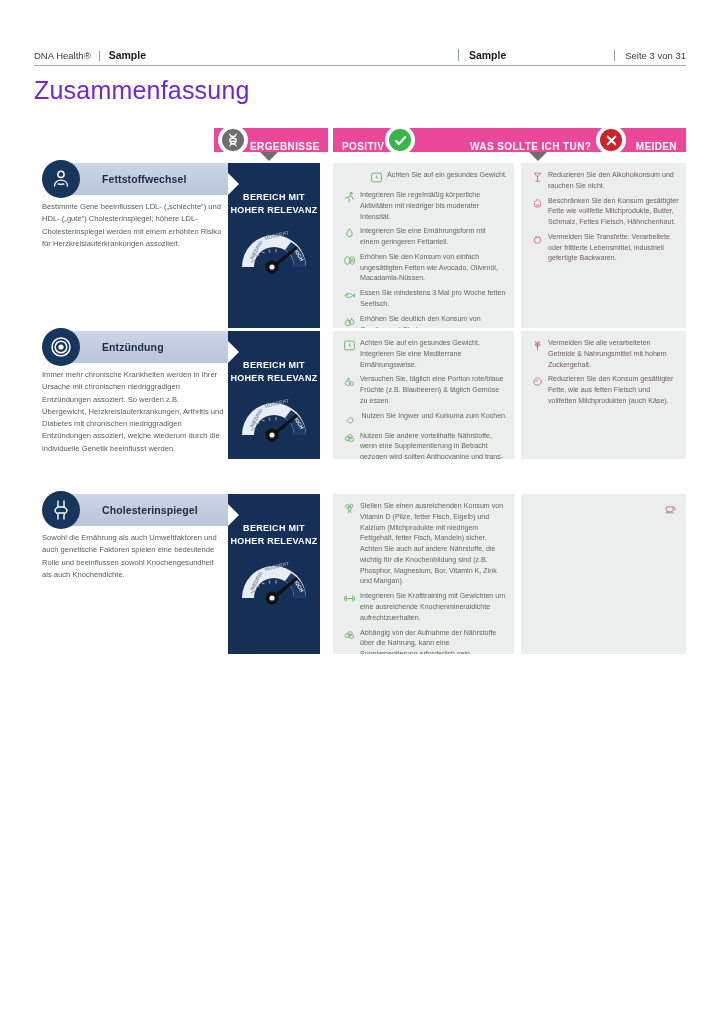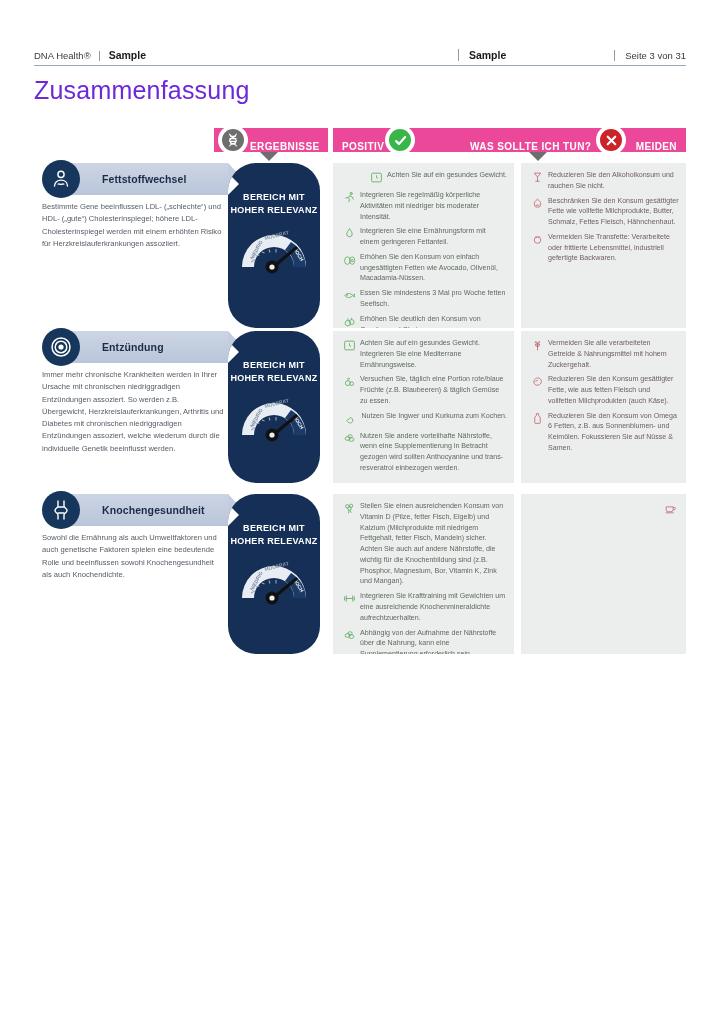--- a/index.html
+++ b/index.html
@@ -79,21 +79,21 @@
   #icon-results-dna{
     left:6px; top:-1px; background:#6e6e6e; border:2px solid #ffffff;
     width:26px;height:26px;
   }
   #icon-check{ left:54px; top:-1px; background:#3ab54a; border:2px solid #ffffff; }
   #icon-cross{ left:265px; top:-1px; background:#cc2229; border:2px solid #ffffff; }
 
   
   .row{ position:absolute; left:0; width:720px; }
   #row-0{ top:163px; height:165px; }
-  #row-1{ top:331px; height:152px; }
+  #row-1{ top:331px; height:128px; }
   #row-2{ top:494px; height:160px; }
 
   
   .left-col{ position:absolute; left:42px; width:186px; height:100%; }
   .title-banner{
     position:relative; height:32px; margin-left:22px; width:164px;
     background:linear-gradient(180deg,#ccd5e4 0%, #b9c5d9 100%);
     display:flex; align-items:center;
   }
   .title-banner:after{
@@ -111,21 +111,21 @@
     letter-spacing:.1px;
   }
   .left-text{
     margin-top:6px; font-size:7.6px; line-height:1.62; color:#555c66;
     padding-right:4px;
   }
 
   
   .navy{
     position:absolute; left:228px; top:0; width:92px; height:100%;
-    background:#152f57; color:#fff; overflow:hidden;border-radius:28px;
+    background:#152f57; color:#fff; overflow:hidden;
   }
   .navy:before{
     content:""; position:absolute; left:0; top:10px;
     border-top:11px solid transparent; border-bottom:11px solid transparent;
     border-left:11px solid #ffffff;
   }
   .navy-label{
     text-align:center; font-size:9px; font-weight:bold; line-height:1.45;
     letter-spacing:.3px; padding-top:28px;
   }
@@ -415,42 +415,34 @@
     </div>
     <div class="tip">
       <span class="tip-icon">
         <svg width="13" height="13" viewBox="0 0 24 24" fill="none" stroke="#c0656f" stroke-width="1.5">
             <path d="M7 17c-3-3-2-9 3-11s10 2 9 7-7 8-12 4z"></path>
             <path d="M8 13c1-2 3-3 5-3"></path>
           </svg>
       </span>
       <span class="tip-text">Reduzieren Sie den Konsum gesättigter Fette, wie aus fetten Fleisch und vollfetten Milchprodukten (auch Käse).</span>
     </div>
-    <div class="tip">
-      <span class="tip-icon">
-        <svg width="13" height="13" viewBox="0 0 24 24" fill="none" stroke="#c0656f" stroke-width="1.5">
-            <path d="M10 3h4v3l3 4v10a1 1 0 0 1-1 1H8a1 1 0 0 1-1-1V10l3-4V3z"></path>
-          </svg>
-      </span>
-      <span class="tip-text">Reduzieren Sie den Konsum von Omega 6 Fetten, z.B. aus Sonnenblumen- und Keimölen. Fokussieren Sie auf Nüsse &amp; Samen.</span>
-    </div>
   </div>
 </div>
 
 <div class="row" id="row-2">
   <div class="left-col">
     <div class="title-banner">
       <span class="banner-icon">
         <svg width="24" height="24" viewBox="0 0 24 24" fill="none" stroke="#ffffff" stroke-width="1.4" stroke-linecap="round">
           <path d="M9 3v5c0 2-3 2-3 4.5S9 15 9 17v4"></path>
           <path d="M15 3v5c0 2 3 2 3 4.5S15 15 15 17v4"></path>
           <path d="M9 9h6M9 15h6"></path>
         </svg>
       </span>
-      <span class="banner-label">Knochengesundheit</span>
+      <span class="banner-label">Cholesterinspiegel</span>
     </div>
     <div class="left-text">Sowohl die Ernährung als auch Umweltfaktoren und auch genetische Faktoren spielen eine bedeutende Rolle und beeinflussen sowohl Knochengesundheit als auch Knochendichte.</div>
   </div>
 
   <div class="navy">
     <div class="navy-label">BEREICH MIT HOHER RELEVANZ</div>
     <div class="gauge-wrap">
       <svg width="76" height="52" viewBox="0 0 76 52">
         <path d="M6 44 A32 32 0 0 1 70 44 L58 44 A20 20 0 0 0 18 44 Z" fill="#e8edf4"></path>
         <path d="M55 19 A32 32 0 0 1 70 44 L58 44 A20 20 0 0 0 49 27 Z" fill="#1b3a66"></path>

